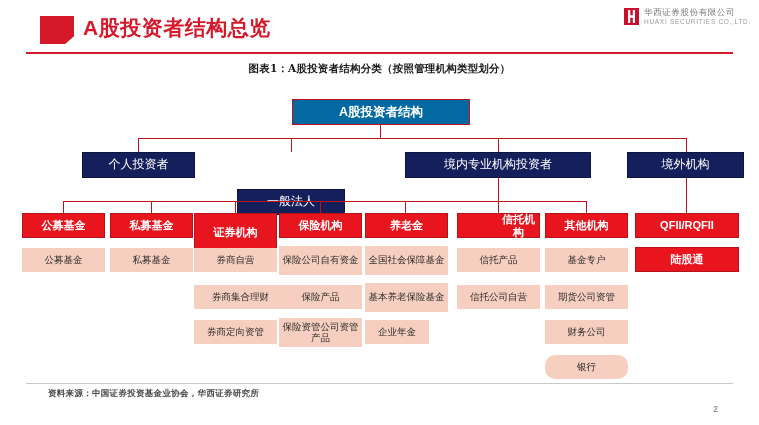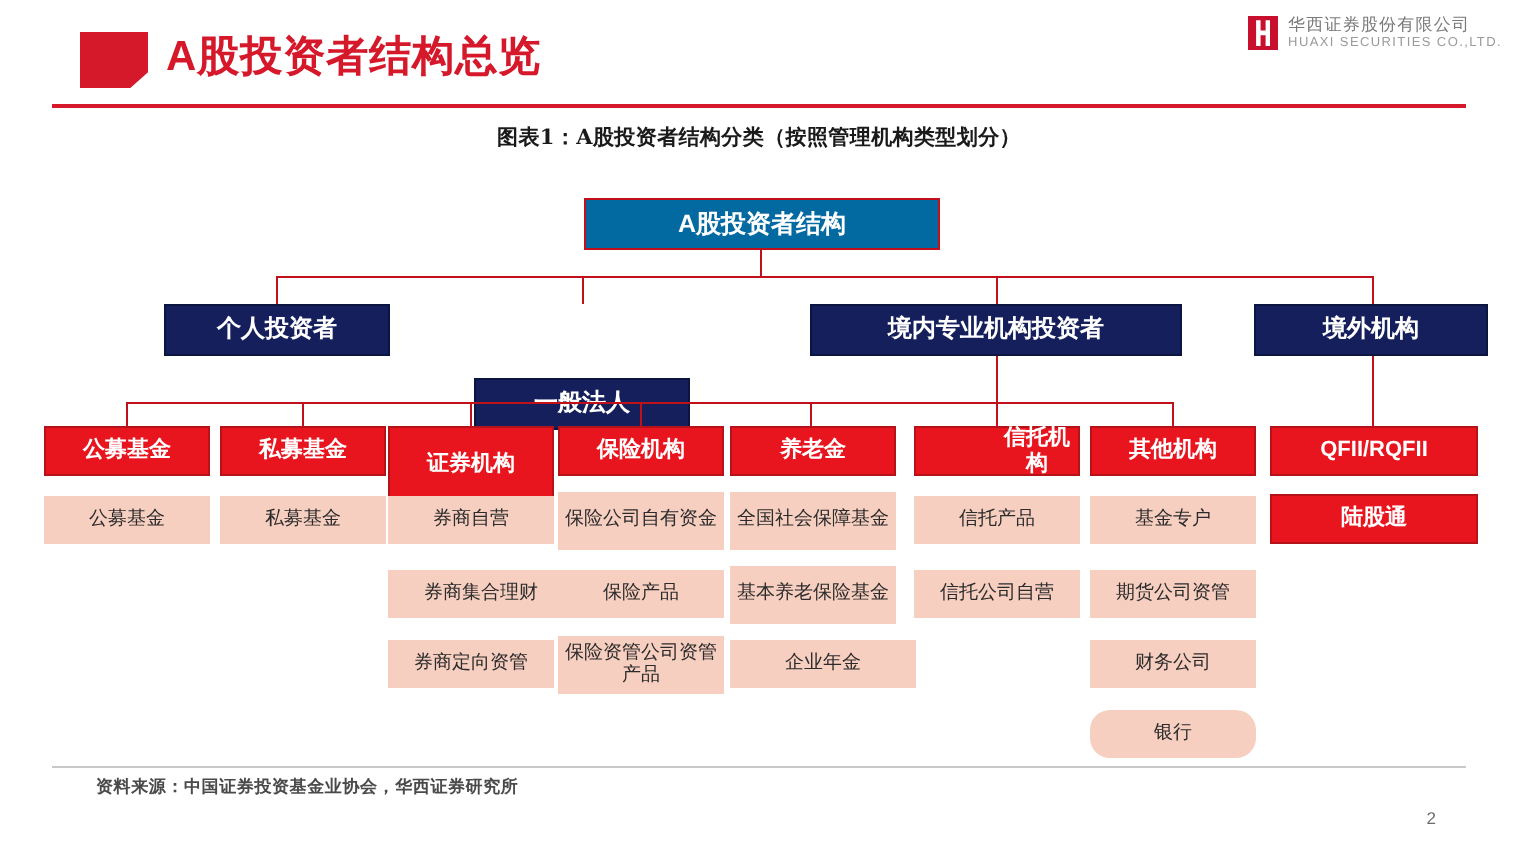--- a/index.html
+++ b/index.html
@@ -117,21 +117,21 @@
   .n-root {
     background: #0369a1;
     color: #ffffff;
     font-weight: bold;
     font-size: 12.5px;
     border: 1px solid #c1101a;
   }
   .n-blue {
     background: #151f5c;
     color: #ffffff;
-    font-weight: bold;
+    font-weight: normal;
     font-size: 12px;
     border: 1px solid #0c1440;
   }
   .n-pink {
     background: #f7cfc0;
     color: #2b2b2b;
     font-size: 9.5px;
     font-weight: normal;
   }
   .cat-label { font-size: 11px; }
@@ -227,21 +227,21 @@
   <div class="node n-pink" style="left:194px; top:320px; width:83px; height:24px;">券商定向资管</div>
 
   <div class="node n-red cat-label" style="left:279px; top:213px; width:83px; height:25px;">保险机构</div>
   <div class="node n-pink" style="left:279px; top:246px; width:83px; height:29px;">保险公司自有资金</div>
   <div class="node n-pink" style="left:279px; top:285px; width:83px; height:24px;">保险产品</div>
   <div class="node n-pink" style="left:279px; top:318px; width:83px; height:29px;">保险资管公司资管产品</div>
 
   <div class="node n-red cat-label" style="left:365px; top:213px; width:83px; height:25px;">养老金</div>
   <div class="node n-pink" style="left:365px; top:283px; width:83px; height:29px;">基本养老保险基金</div>
   <div class="node n-pink" style="left:365px; top:246px; width:83px; height:29px;">全国社会保障基金</div>
-  <div class="node n-pink" style="left:365px; top:320px; width:93px; height:24px;">企业年金</div>
+  <div class="node n-pink" style="left:365px; top:320px; width:64px; height:24px;">企业年金</div>
 
   <div class="node n-red cat-label" style="left:457px; top:213px; width:83px; height:25px;padding-left:40px;">信托机构</div>
   <div class="node n-pink" style="left:457px; top:248px; width:83px; height:24px;">信托产品</div>
   <div class="node n-pink" style="left:457px; top:285px; width:83px; height:24px;">信托公司自营</div>
 
   <div class="node n-red cat-label" style="left:545px; top:213px; width:83px; height:25px;">其他机构</div>
   <div class="node n-pink" style="left:545px; top:248px; width:83px; height:24px;">基金专户</div>
   <div class="node n-pink" style="left:545px; top:285px; width:83px; height:24px;">期货公司资管</div>
   <div class="node n-pink" style="left:545px; top:320px; width:83px; height:24px;">财务公司</div>
   <div class="node n-pink" style="left:545px; top:355px; width:83px; height:24px;border-radius:10px;">银行</div>

